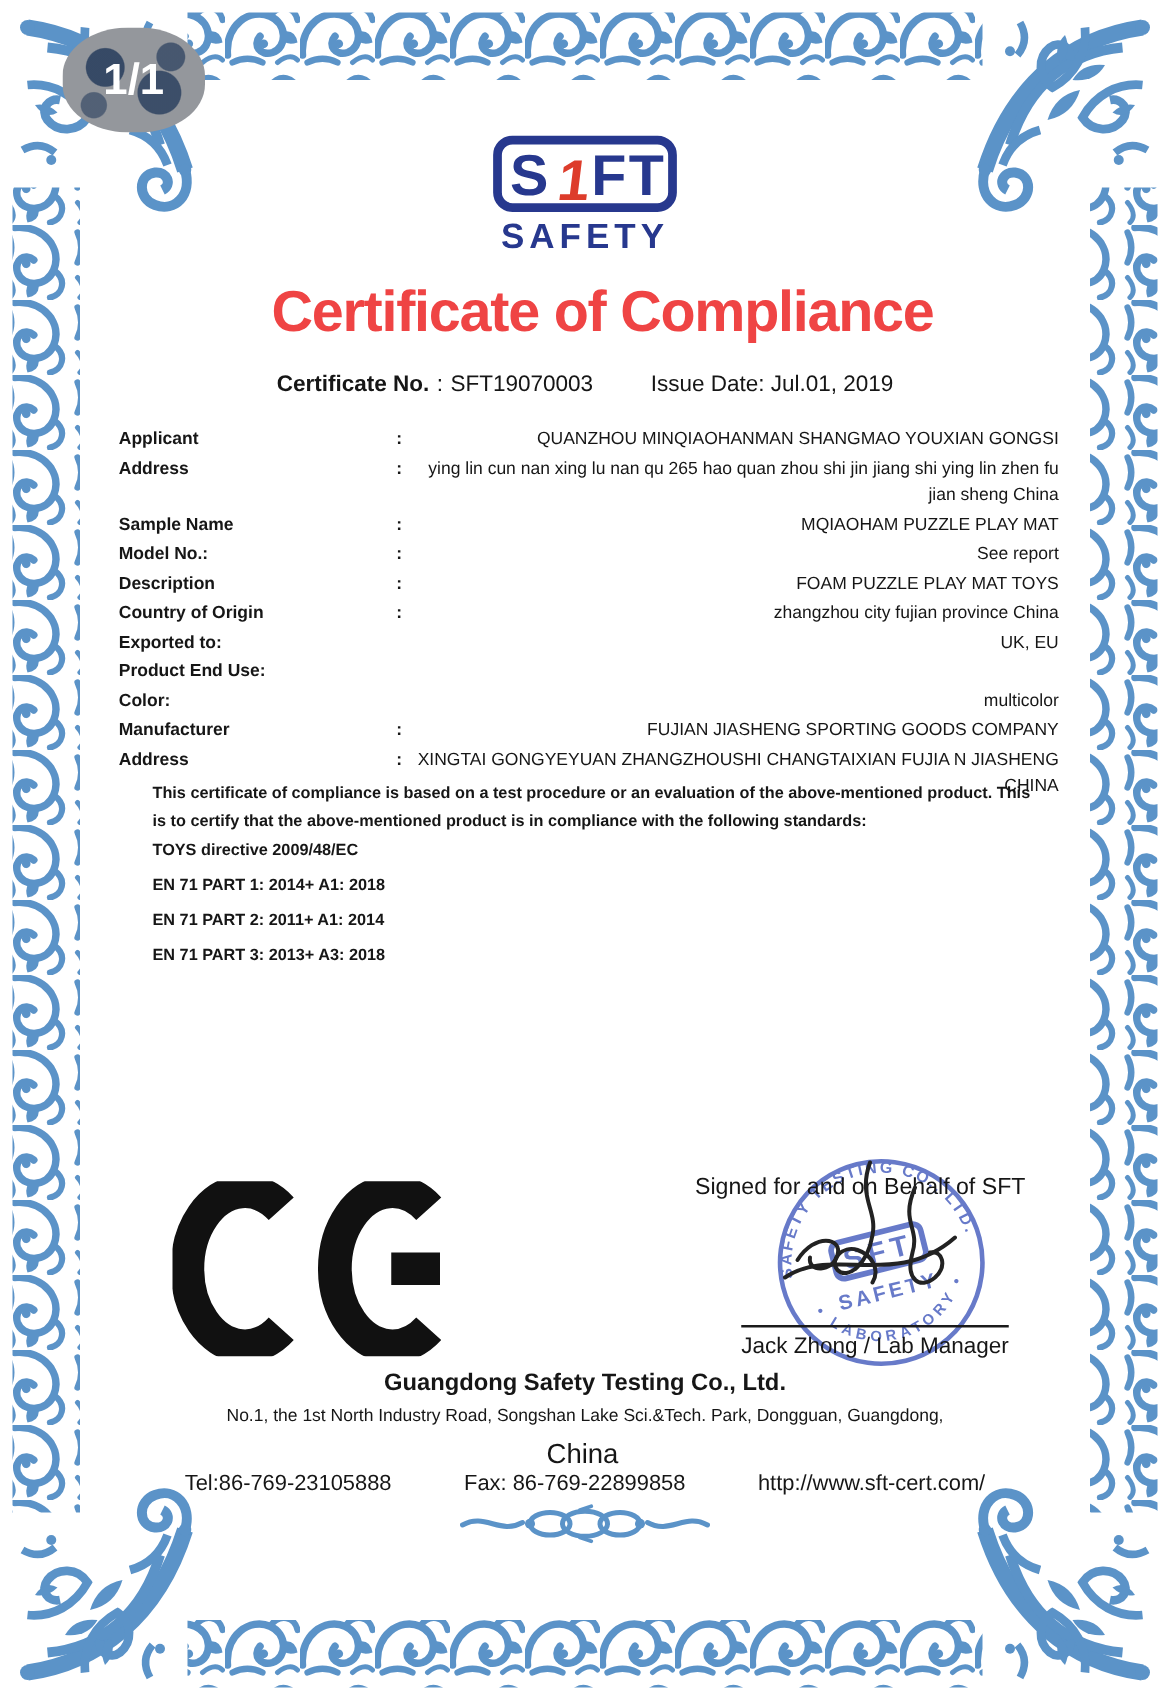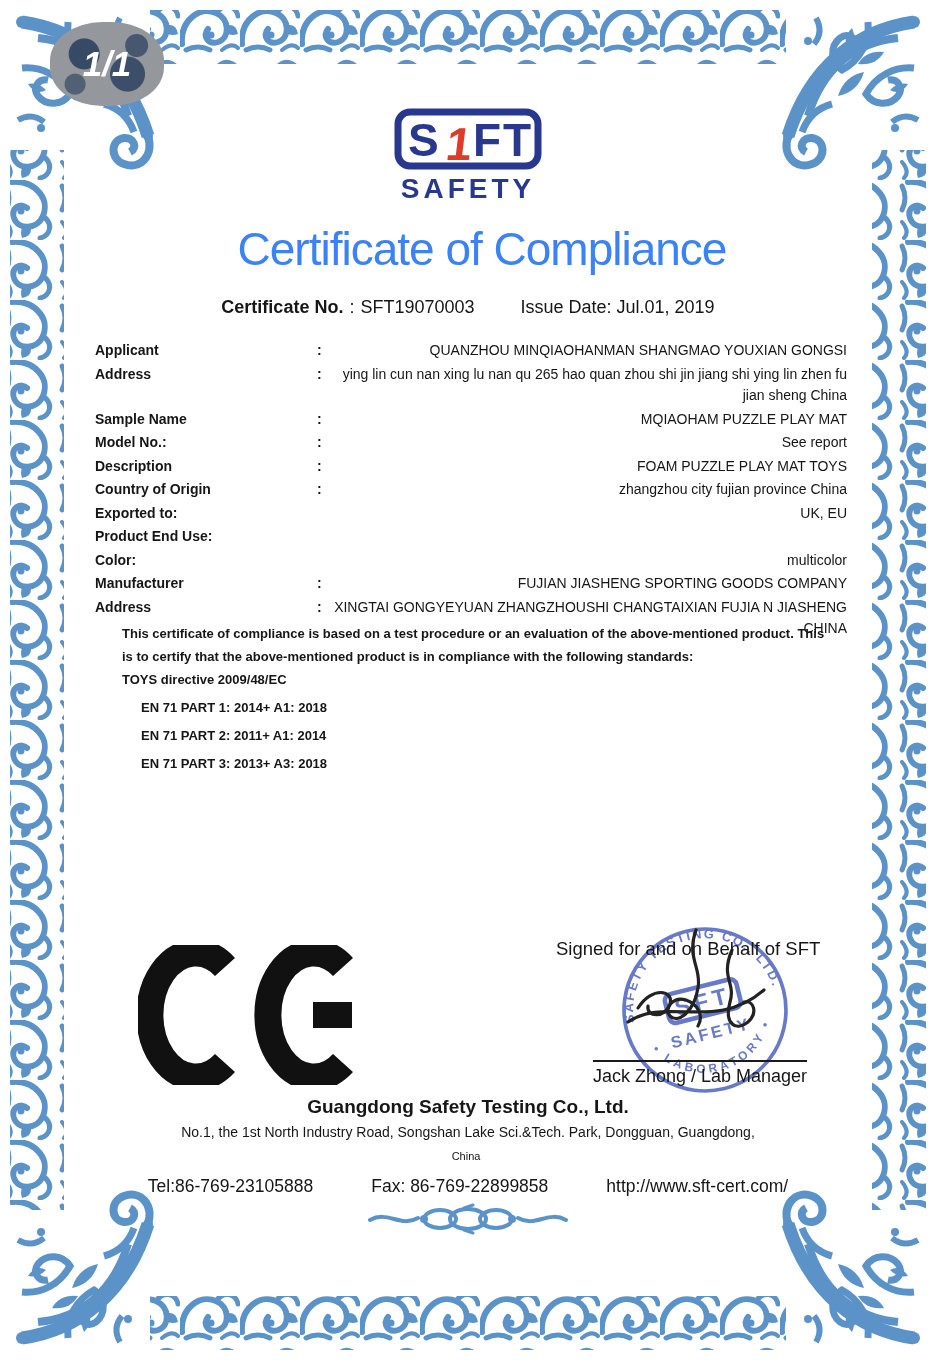--- a/index.html
+++ b/index.html
@@ -11,47 +11,47 @@
   
   .badge{
     left:50px;top:22px;width:114px;height:84px;border-radius:46%;
     background:
       radial-gradient(circle at 30% 38%, rgba(38,60,92,.85) 0 15px, rgba(38,60,92,0) 16px),
       radial-gradient(circle at 68% 62%, rgba(38,60,92,.8) 0 17px, rgba(38,60,92,0) 18px),
       radial-gradient(circle at 76% 28%, rgba(38,60,92,.7) 0 11px, rgba(38,60,92,0) 12px),
       radial-gradient(circle at 22% 74%, rgba(38,60,92,.6) 0 10px, rgba(38,60,92,0) 11px),
       #94979c;
     display:flex;align-items:center;justify-content:center;
-    color:#fff;font-size:35px;font-weight:bold;z-index:5;font-style:italic;
+    color:#fff;font-size:35px;font-weight:bold;z-index:5;
   }
   .title{
     left:0;right:0;top:222px;text-align:center;
-    font-size:46px;font-weight:normal;letter-spacing:-1px;color:#3b82f6;padding-left:28px;
+    font-size:46px;font-weight:bold;letter-spacing:-1px;color:#ef4444;padding-left:28px;
   }
   .certline{
     left:0;right:0;top:297px;display:flex;justify-content:center;gap:46px;font-size:18px;
   }
   .certline .b{font-weight:bold;}
   .certline .sep{margin:0 6px;}
   .fields{left:95px;top:340px;width:752px;}
   .frow{display:flex;font-size:14px;line-height:21.5px;margin-bottom:2px;}
   .flabel{width:222px;font-weight:bold;flex:none;}
   .fcolon{width:16px;font-weight:bold;flex:none;}
   .fvalue{flex:1;text-align:right;}
   .statement{
     left:122px;top:622px;width:714px;
     font-weight:bold;font-size:13px;line-height:23px;
   }
-  .std{margin-top:5px;margin-left:19px;}
+  .std{margin-top:5px;}
   .signedfor{left:556px;top:938px;font-size:18.5px;z-index:3;}
   .sigline{left:593px;top:1060px;width:214px;border-top:2px solid #1a1a1a;z-index:3;}
   .signatory{left:578px;top:1066px;width:244px;text-align:center;font-size:18px;z-index:4;}
   .f-company{left:0;right:0;top:1096px;text-align:center;font-size:19px;font-weight:bold;}
   .f-addr1{left:0;right:0;top:1124px;text-align:center;font-size:14px;}
-  .f-addr2{left:0;right:16px;top:1150px;text-align:center;font-size:11px;margin-left:12px;}
+  .f-addr2{left:0;right:16px;top:1150px;text-align:center;font-size:22px;margin-left:12px;}
   .f-tel{left:0;right:0;top:1176px;display:flex;justify-content:center;gap:58px;font-size:17.5px;}
   .stamp{z-index:2;}
   .sig{z-index:3;}
 </style>
 </head>
 <body>
 
 <div class="page">
 
   <svg class="abs" style="left:0;top:0" width="936" height="1360" aria-hidden="true">

